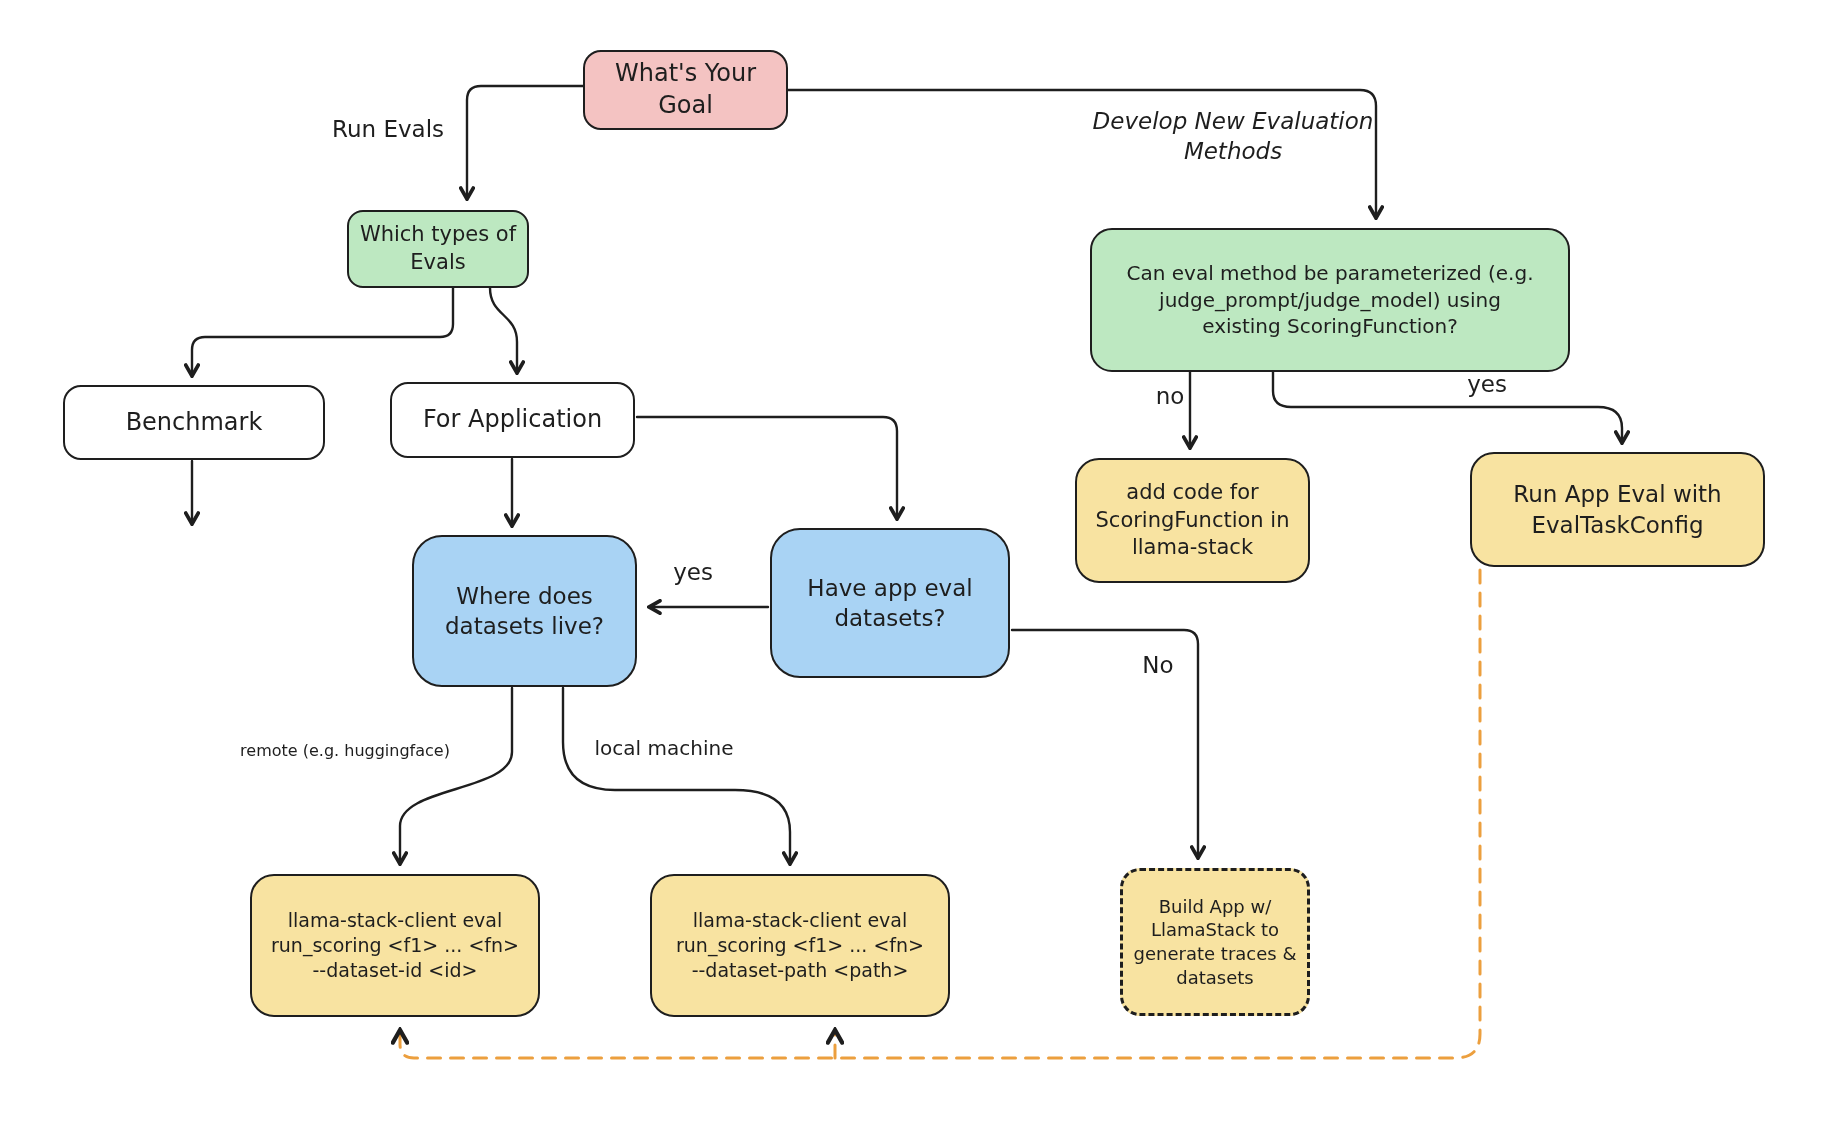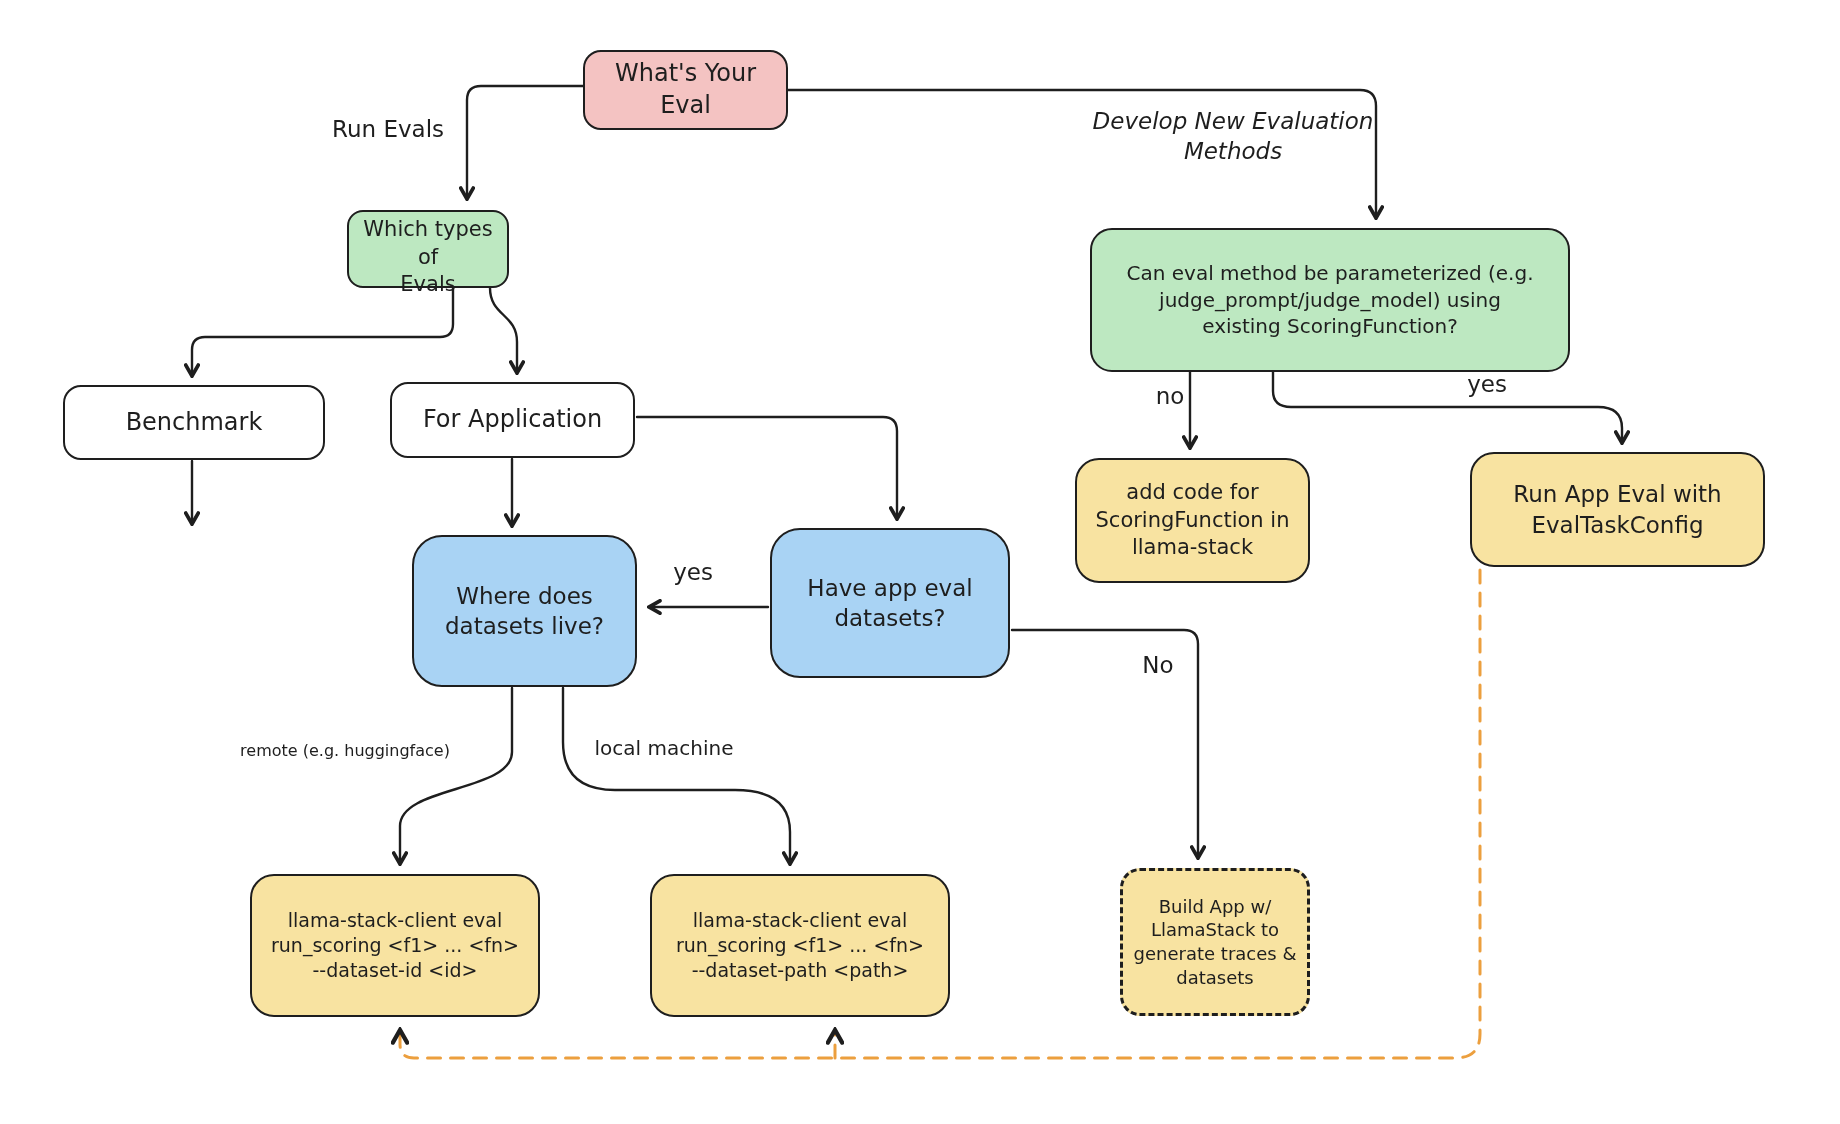--- a/index.html
+++ b/index.html
@@ -23,21 +23,21 @@
     position:absolute;display:grid;place-items:center;text-align:center;
     white-space:pre-line;line-height:1.32;border:2.6px solid var(--stroke);
     box-sizing:border-box;padding:4px 8px;
   }
   .lbl{
     position:absolute;transform:translate(-50%,-50%);white-space:pre-line;
     text-align:center;line-height:1.3;font-size:23px;
   }
   
   #n-goal{left:583px;top:50px;width:205px;height:80px;background:var(--pink);border-radius:18px;font-size:24px;}
-  #n-which{left:347px;top:210px;width:162px;height:78px;background:var(--green);border-radius:16px;font-size:21px;}
+  #n-which{left:347px;top:210px;width:182px;height:78px;background:var(--green);border-radius:16px;font-size:21px;}
   #n-benchmark{left:63px;top:385px;width:262px;height:75px;background:var(--white);border-radius:18px;font-size:24px;}
   #n-forapp{left:390px;top:382px;width:245px;height:76px;background:var(--white);border-radius:18px;font-size:24px;}
   #n-runbench{left:68px;top:533px;width:240px;height:140px;background:var(--yellow);border-radius:26px;font-size:22px;}
   #n-where{left:412px;top:535px;width:225px;height:152px;background:var(--blue);border-radius:30px;font-size:23px;}
   #n-have{left:770px;top:528px;width:240px;height:150px;background:var(--blue);border-radius:30px;font-size:23px;}
   #n-caneval{left:1090px;top:228px;width:480px;height:144px;background:var(--green);border-radius:22px;font-size:20px;}
   #n-addcode{left:1075px;top:458px;width:235px;height:125px;background:var(--yellow);border-radius:24px;font-size:21px;}
   #n-runapp{left:1470px;top:452px;width:295px;height:115px;background:var(--yellow);border-radius:24px;font-size:23px;}
   #n-scoreid{left:250px;top:874px;width:290px;height:143px;background:var(--yellow);border-radius:24px;font-size:19px;}
   #n-scorepath{left:650px;top:874px;width:300px;height:143px;background:var(--yellow);border-radius:24px;font-size:19px;}
@@ -77,21 +77,21 @@
     <path d="M 1012 630 L 1184 630 Q 1198 630 1198 644 L 1198 858" marker-end="url(#ab)"></path>
     <path d="M 512 688 L 512 752 C 512 792 400 786 400 826 L 400 864" marker-end="url(#ab)"></path>
     <path d="M 563 688 L 563 742 Q 563 790 615 790 L 735 790 Q 790 790 790 832 L 790 864" marker-end="url(#ab)"></path>
     <path d="M 1190 353 L 1190 448" marker-end="url(#ab)"></path>
     <path d="M 1273 353 L 1273 391 Q 1273 407 1291 407 L 1598 407 Q 1622 407 1622 428 L 1622 443" marker-end="url(#ab)"></path>
     <path class="orange" d="M 1480 570 L 1480 1034 Q 1480 1058 1455 1058 L 414 1058 Q 400 1058 400 1044 L 400 1030" marker-end="url(#ao)"></path>
     <path class="orange" d="M 835 1058 L 835 1030" marker-end="url(#ao)"></path>
   </svg>
 
   <div class="node" id="n-goal">What's Your
-Eval</div>
+Goal</div>
   <div class="node" id="n-which">Which types of
 Evals</div>
   <div class="node" id="n-benchmark">Benchmark</div>
   <div class="node" id="n-forapp">For Application</div>
   <div class="node" id="n-where">Where does
 datasets live?</div>
   <div class="node" id="n-have">Have app eval
 datasets?</div>
   <div class="node" id="n-caneval">Can eval method be parameterized (e.g.
 judge_prompt/judge_model) using

